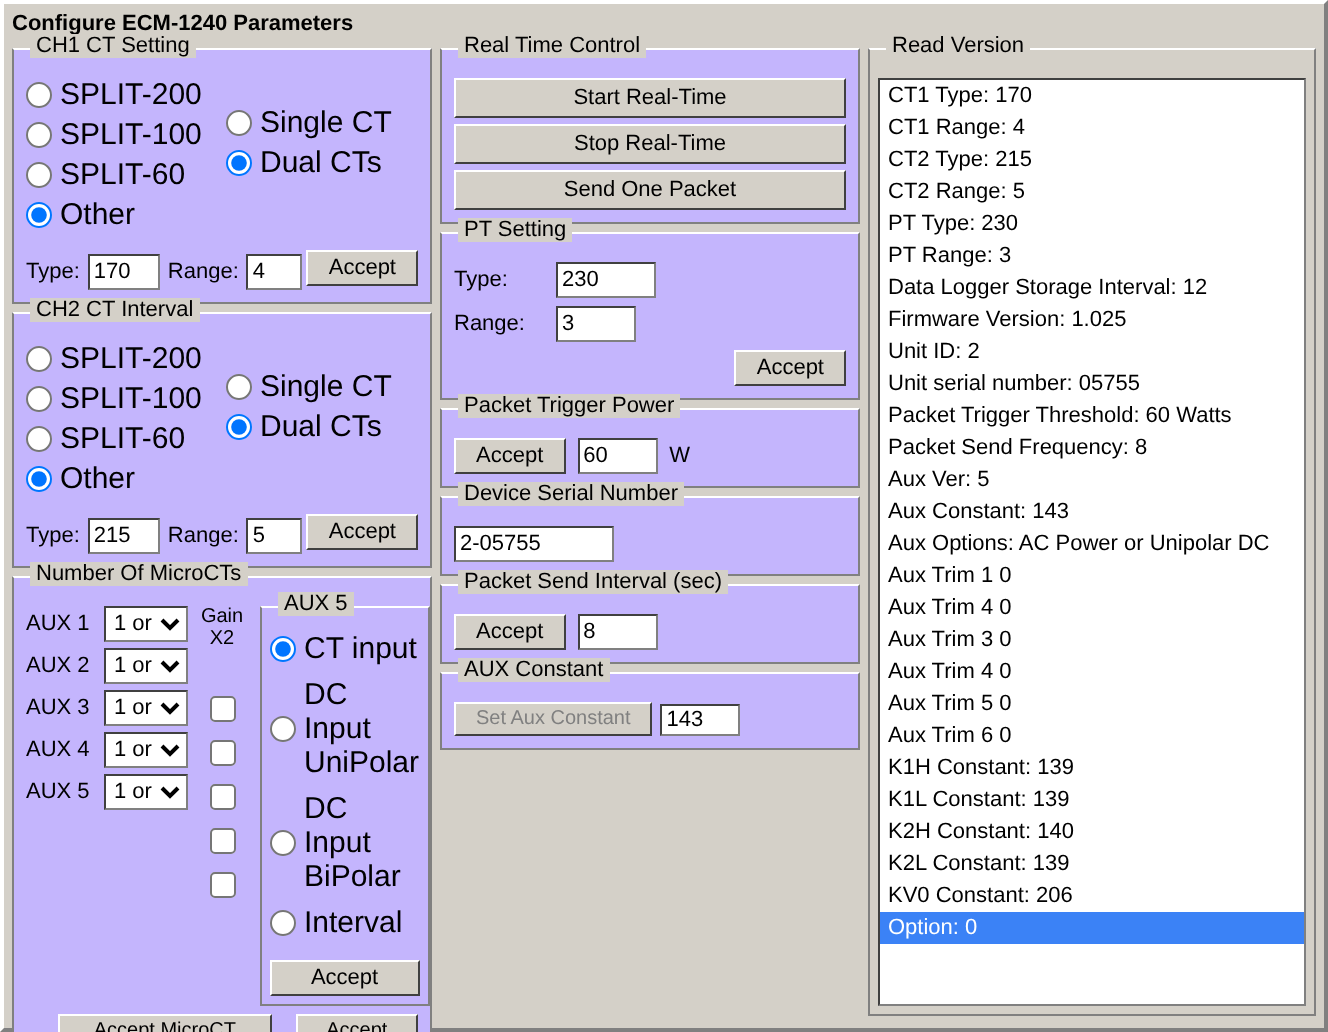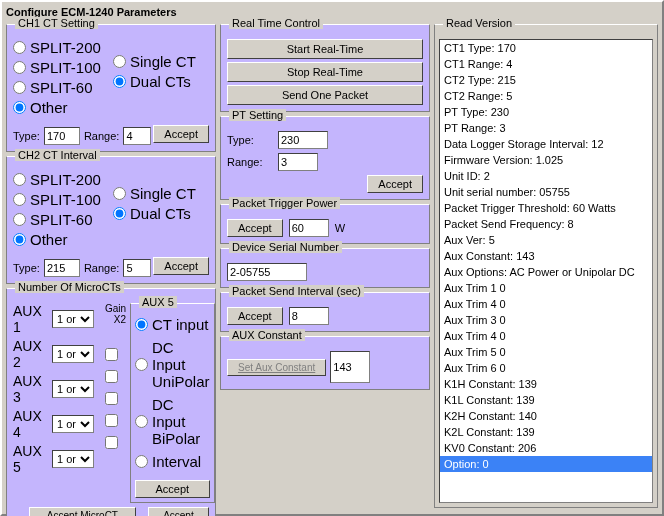--- a/index.html
+++ b/index.html
@@ -114,21 +114,21 @@
       color: #808080;
     }
     .aux-row {
       display: flex;
       align-items: center;
       margin-bottom: 3px;
       gap: 4px;
     }
     .aux-label {
       width: 35px;
-      font-size: 14px;
+      font-size: 11px;
     }
     .aux-select {
       width: 42px;
       height: 18px;
       font-size: 11px;
       border: 1px solid #808080;
       border-top-color: #404040;
       border-left-color: #404040;
       background: white;
     }
@@ -218,21 +218,21 @@
       flex-direction: column;
       gap: 3px;
     }
     .const-row {
       display: flex;
       align-items: center;
       gap: 4px;
     }
     .const-input {
       width: 40px;
-      height: 32px;
+      height: 16px;
       border: 1px solid #808080;
       border-top-color: #404040;
       border-left-color: #404040;
       background: white;
       font-size: 11px;
       padding: 0 2px;
     }
   </style>
 </head>
 <body>
@@ -363,21 +363,21 @@
                   </select>
                 </div>
                 <div class="aux-row">
                   <span class="aux-label">AUX 5</span>
                   <select class="aux-select">
                     <option>1 or 2</option>
                   </select>
                 </div>
               </div>
               <div style="width:30px; padding-top:0px;">
-                <div style="font-size:10px; margin-bottom:18px; text-align:right;">Gain X2</div>
+                <div style="font-size:10px; margin-bottom:18px; text-align:center;">Gain X2</div>
                 <div style="height:22px; display:flex; align-items:center; justify-content:center;">
                     <input type="checkbox" style="">
                   </div>
                 <div style="height:22px; display:flex; align-items:center; justify-content:center;">
                     <input type="checkbox" style="">
                   </div>
                 <div style="height:22px; display:flex; align-items:center; justify-content:center;">
                     <input type="checkbox" style="">
                   </div>
                 <div style="height:22px; display:flex; align-items:center; justify-content:center;">
@@ -462,21 +462,21 @@
         <span class="group-box-title">Packet Send Interval (sec)</span>
         <div class="packet-row">
           <button class="accept-btn">Accept</button>
           <input type="text" class="pt-input" value="8" style="width: 40px;">
         </div>
       </div>
 
       <div class="group-box">
         <span class="group-box-title">AUX Constant</span>
         <div class="const-row">
-          <button class="accept-btn" disabled="" style="font-size:10px; color:#808080;text-decoration:underline;">Set Aux Constant</button>
+          <button class="accept-btn" disabled="" style="font-size:10px; color:#808080;">Set Aux Constant</button>
           <input type="text" class="const-input" value="143" style="">
         </div>
       </div>
     </div>
 
     <div class="right-panel">
       <div class="read-settings-box">
         <span class="read-settings-title">Read Version</span>
         <div class="settings-list" id="settings-list">
         <div class="settings-item">CT1 Type: 170</div>

